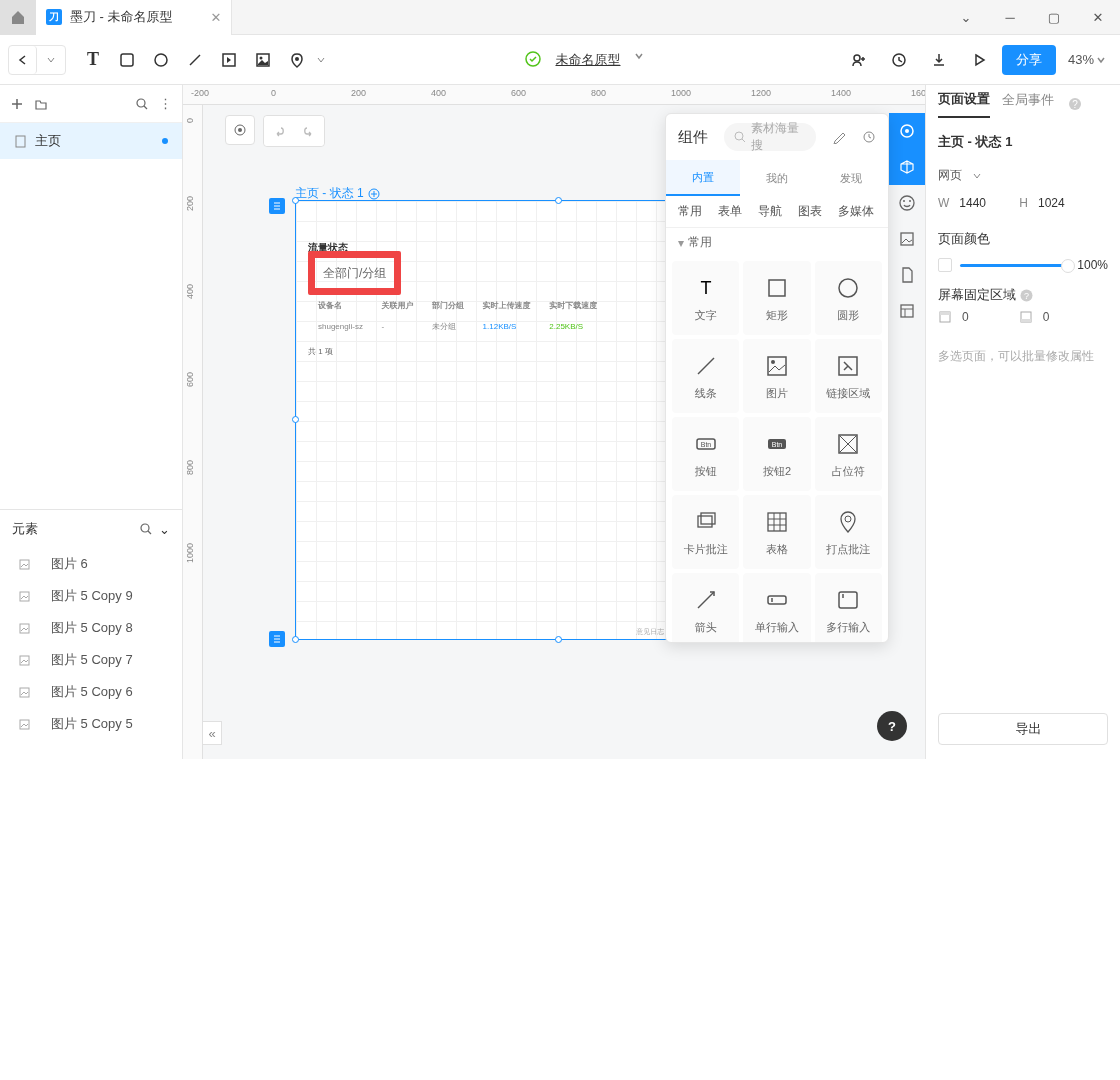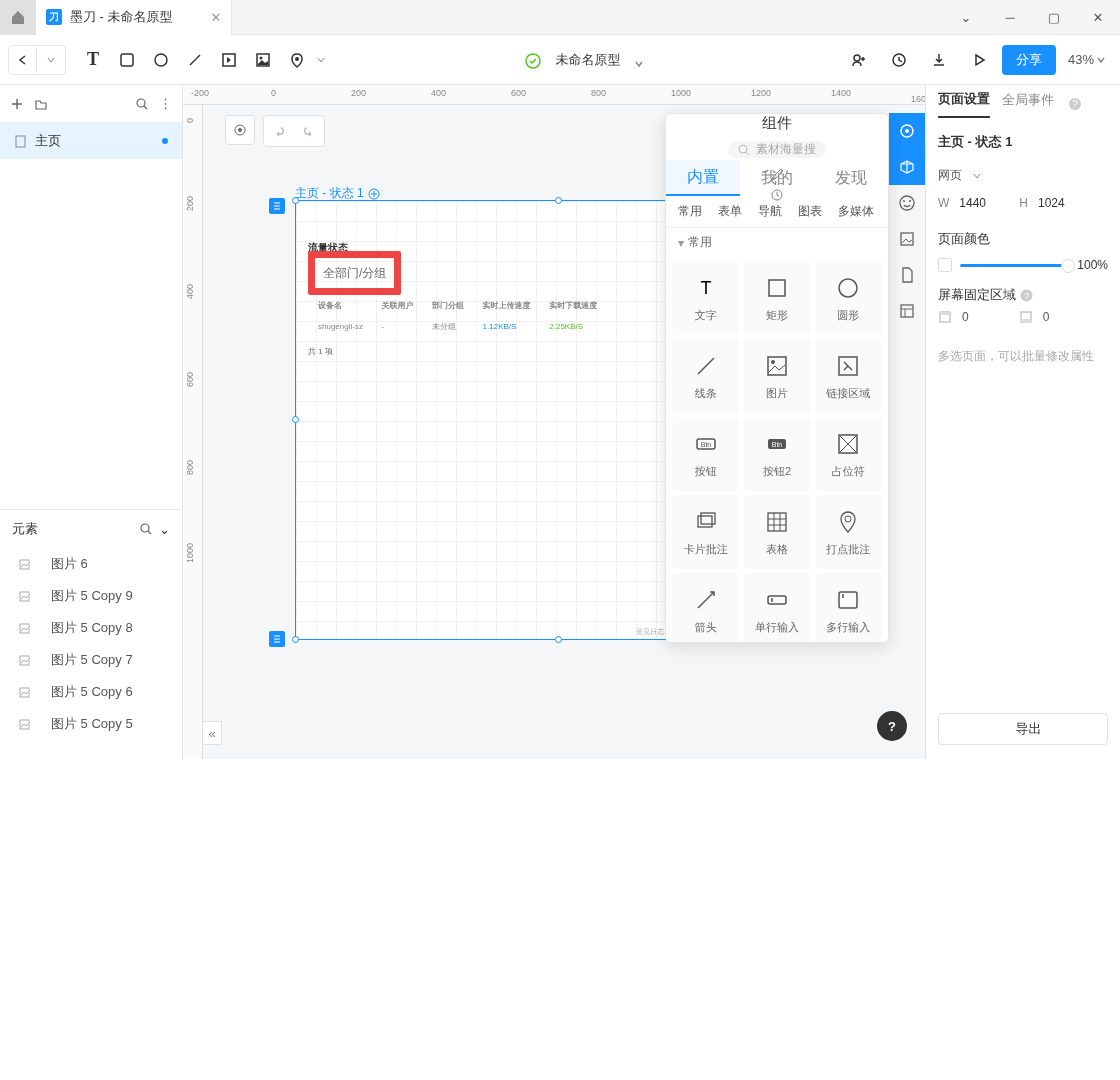--- a/index.html
+++ b/index.html
@@ -13,21 +13,21 @@
 .titlebar .tab .close { margin-left: 30px; color: #999; cursor: pointer; }
 .titlebar .spacer { flex: 1; }
 .titlebar .winbtn { width: 44px; height: 35px; display: flex; align-items: center; justify-content: center; color: #555; }
 
 
 .toolbar { height: 50px; display: flex; align-items: center; border-bottom: 1px solid #e5e5e5; padding: 0 8px; }
 .tbtn { width: 34px; height: 34px; display: flex; align-items: center; justify-content: center; border-radius: 4px; color: #333; }
 .tgroup { display: flex; border: 1px solid #e5e5e5; border-radius: 4px; }
 .tgroup .tbtn { width: 28px; height: 28px; }
 .tgroup .tbtn:first-child { border-right: 1px solid #e5e5e5; }
-.toolbar .center { flex: 1; display: flex; align-items: flex-end; justify-content: center; gap: 14px; }
+.toolbar .center { flex: 1; display: flex; align-items: flex-start; justify-content: center; gap: 14px; text-decoration: underline; }
 .toolbar .center .check { color: #52c41a; }
 .toolbar .right { display: flex; align-items: center; gap: 6px; }
 .share-btn { background: #1890ff; color: #fff; padding: 6px 14px; border-radius: 4px; font-size: 13px; }
 .zoom { color: #555; padding: 0 6px; display: flex; align-items: center; gap: 2px; }
 
 
 .main { display: flex; height: 674px; }
 
 
 .leftpanel { width: 183px; display: flex; flex-direction: column; border-right: 1px solid #e5e5e5; }
@@ -67,25 +67,25 @@
 .mock-title { font-weight: bold; color: #333; font-size: 10px; }
 .mock-table { margin-top: 12px; width: 300px; }
 .mock-table th, .mock-table td { font-size: 8px; padding: 4px 8px; text-align: left; color: #888; }
 .mock-side { position: absolute; right: 4px; top: 40px; font-size: 9px; color: #333; font-weight: bold; }
 
 .help-btn { position: absolute; bottom: 18px; right: 18px; width: 30px; height: 30px; border-radius: 50%; background: #333; color: #fff; display: flex; align-items: center; justify-content: center; font-weight: bold; }
 .collapse-btn { position: absolute; bottom: 14px; left: -1px; width: 20px; height: 24px; background: #fff; border: 1px solid #e0e0e0; display: flex; align-items: center; justify-content: center; color: #888; }
 
 
 .comp-panel { position: absolute; top: 8px; right: 36px; width: 224px; height: 530px; background: #fff; border: 1px solid #e5e5e5; border-radius: 6px; box-shadow: 0 4px 16px rgba(0,0,0,.12); display: flex; flex-direction: column; overflow: hidden; }
-.comp-head { height: 46px; display: flex; align-items: center; padding: 0 12px; gap: 8px; flex-direction: column; }
+.comp-head { height: 46px; display: flex; align-items: center; padding: 0 12px; gap: 16px; }
 .comp-head .title { font-size: 15px; }
 .comp-search { flex: 1; background: #f5f5f5; border-radius: 14px; height: 28px; display: flex; align-items: center; padding: 0 10px; gap: 6px; color: #aaa; font-size: 12px; }
 .comp-tabs { display: flex; height: 36px; }
-.comp-tabs .ct { flex: 1; display: flex; align-items: center; justify-content: center; color: #888; font-size: 16px; }
+.comp-tabs .ct { flex: 1; display: flex; align-items: center; justify-content: center; color: #888; font-size: 11px; }
 .comp-tabs .ct.active { color: #1890ff; background: #f0f7ff; border-bottom: 2px solid #1890ff; }
 .comp-cats { display: flex; height: 32px; padding: 0 6px; gap: 4px; align-items: center; font-size: 12px; color: #555; border-bottom: 1px solid #f0f0f0; }
 .comp-cats .cc { padding: 2px 6px; }
 .comp-section-head { padding: 6px 12px; font-size: 12px; color: #666; display: flex; align-items: center; gap: 4px; }
 .comp-grid { display: grid; grid-template-columns: repeat(3, 1fr); gap: 4px; padding: 4px 6px; overflow-y: auto; flex: 1; }
 .comp-cell { height: 74px; background: #fafafa; border-radius: 4px; display: flex; flex-direction: column; align-items: center; justify-content: center; gap: 6px; }
 .comp-cell .icon { width: 28px; height: 28px; display: flex; align-items: center; justify-content: center; color: #555; }
 .comp-cell .lbl { font-size: 11px; color: #666; }
 
 
@@ -332,21 +332,21 @@
     <div class="ruler-h" id="ruler-h">
         <span class="tick" style="left: 8px;">-200</span>
         <span class="tick" style="left: 88px;">0</span>
         <span class="tick" style="left: 168px;">200</span>
         <span class="tick" style="left: 248px;">400</span>
         <span class="tick" style="left: 328px;">600</span>
         <span class="tick" style="left: 408px;">800</span>
         <span class="tick" style="left: 488px;">1000</span>
         <span class="tick" style="left: 568px;">1200</span>
         <span class="tick" style="left: 648px;">1400</span>
-        <span class="tick" style="left: 728px; margin-top: 6px;">160</span>
+        <span class="tick" style="left: 728px;">160</span>
       </div>
     <div class="canvas-body">
       <div class="ruler-v" id="ruler-v">
           <span class="tick" style="top: 18px;">0</span>
           <span class="tick" style="top: 106px;">200</span>
           <span class="tick" style="top: 194px;">400</span>
           <span class="tick" style="top: 282px;">600</span>
           <span class="tick" style="top: 370px;">800</span>
           <span class="tick" style="top: 458px;">1000</span>
         </div>

